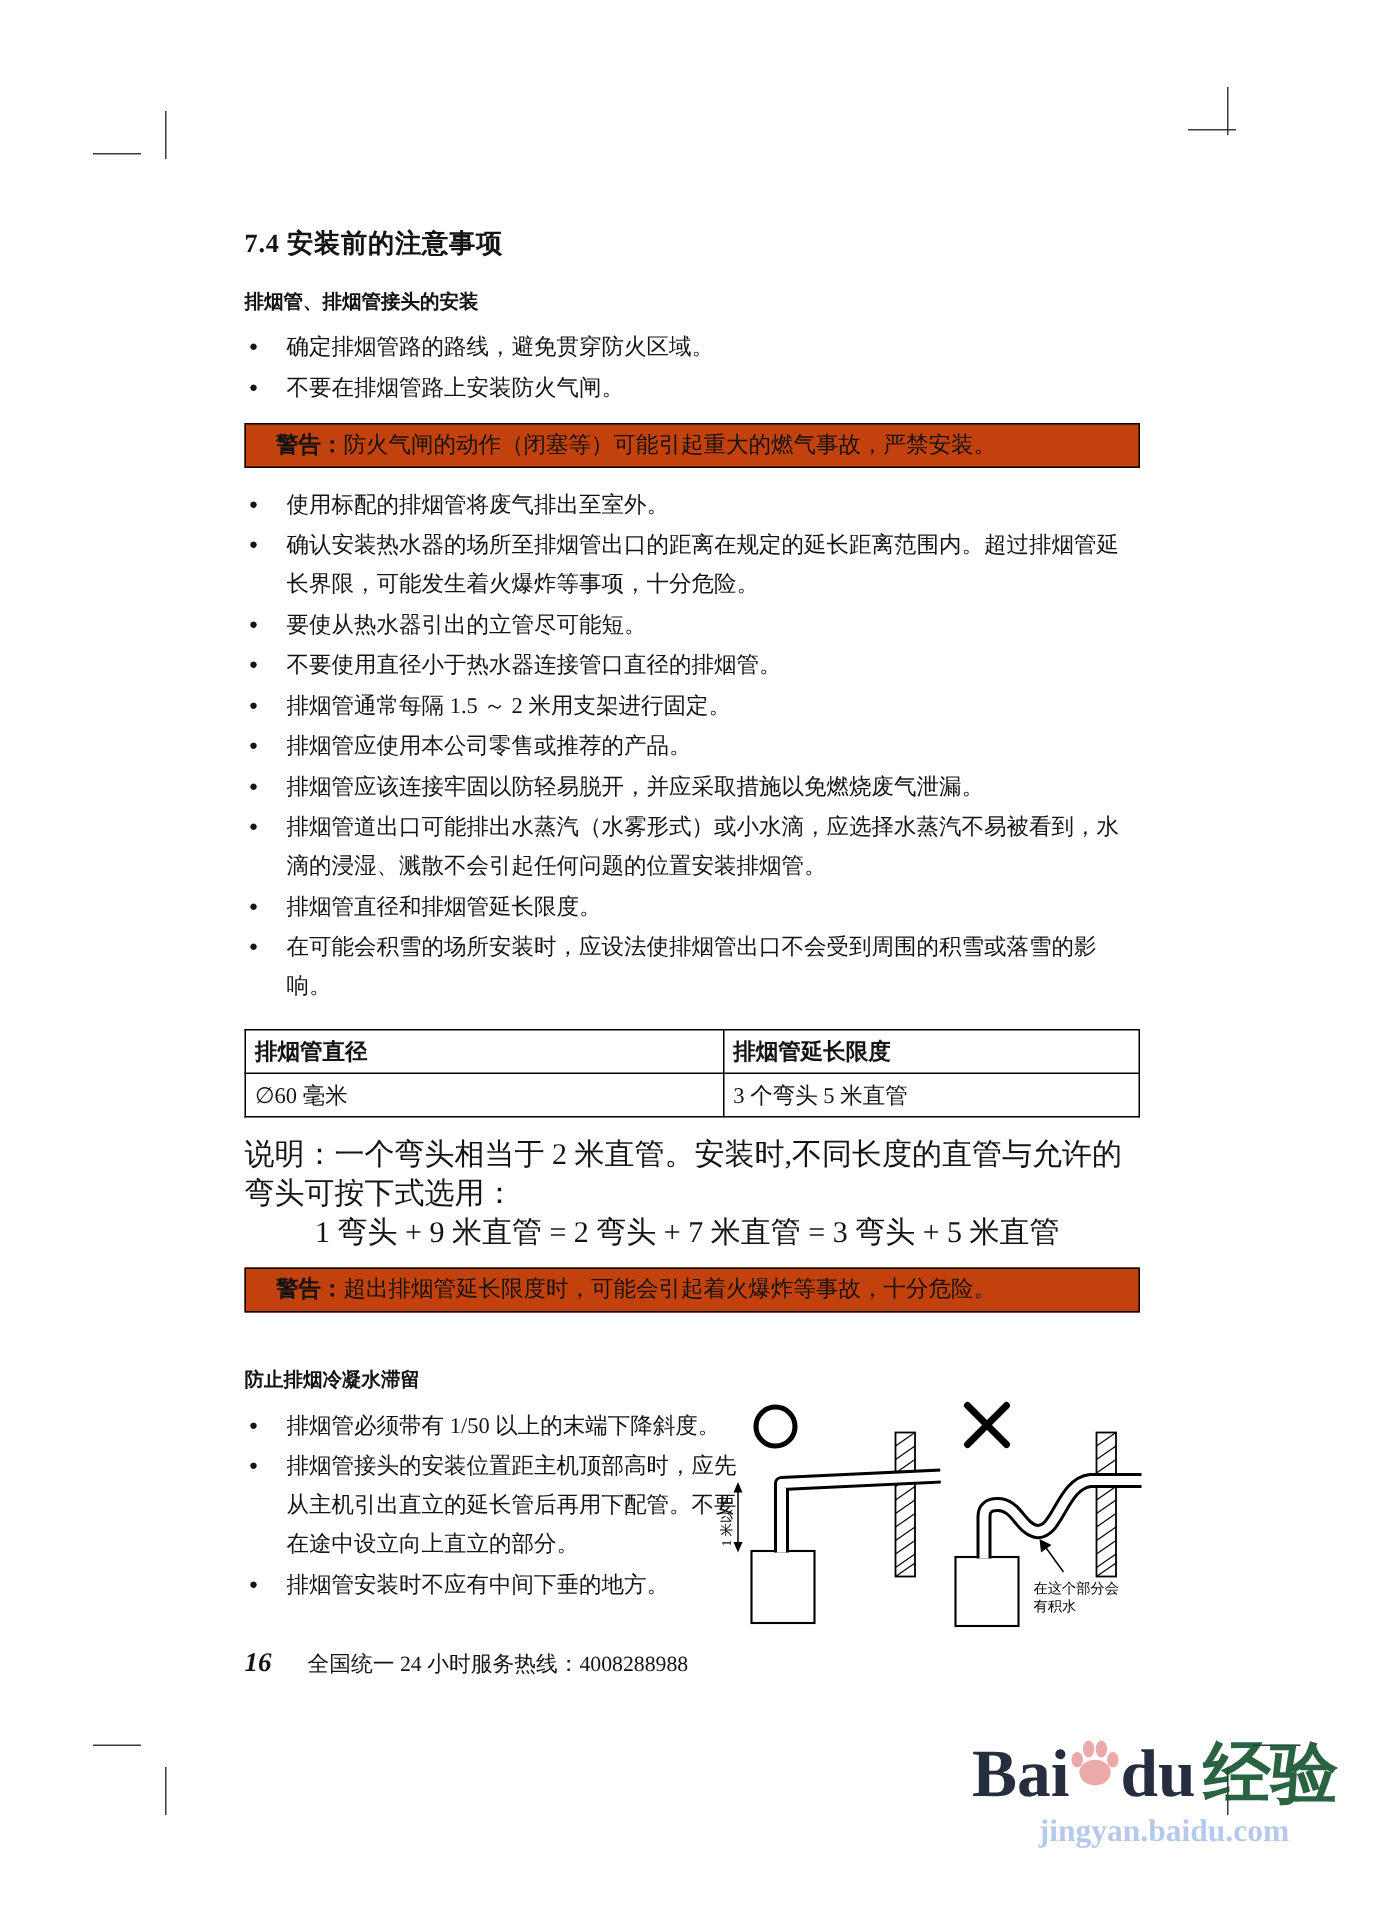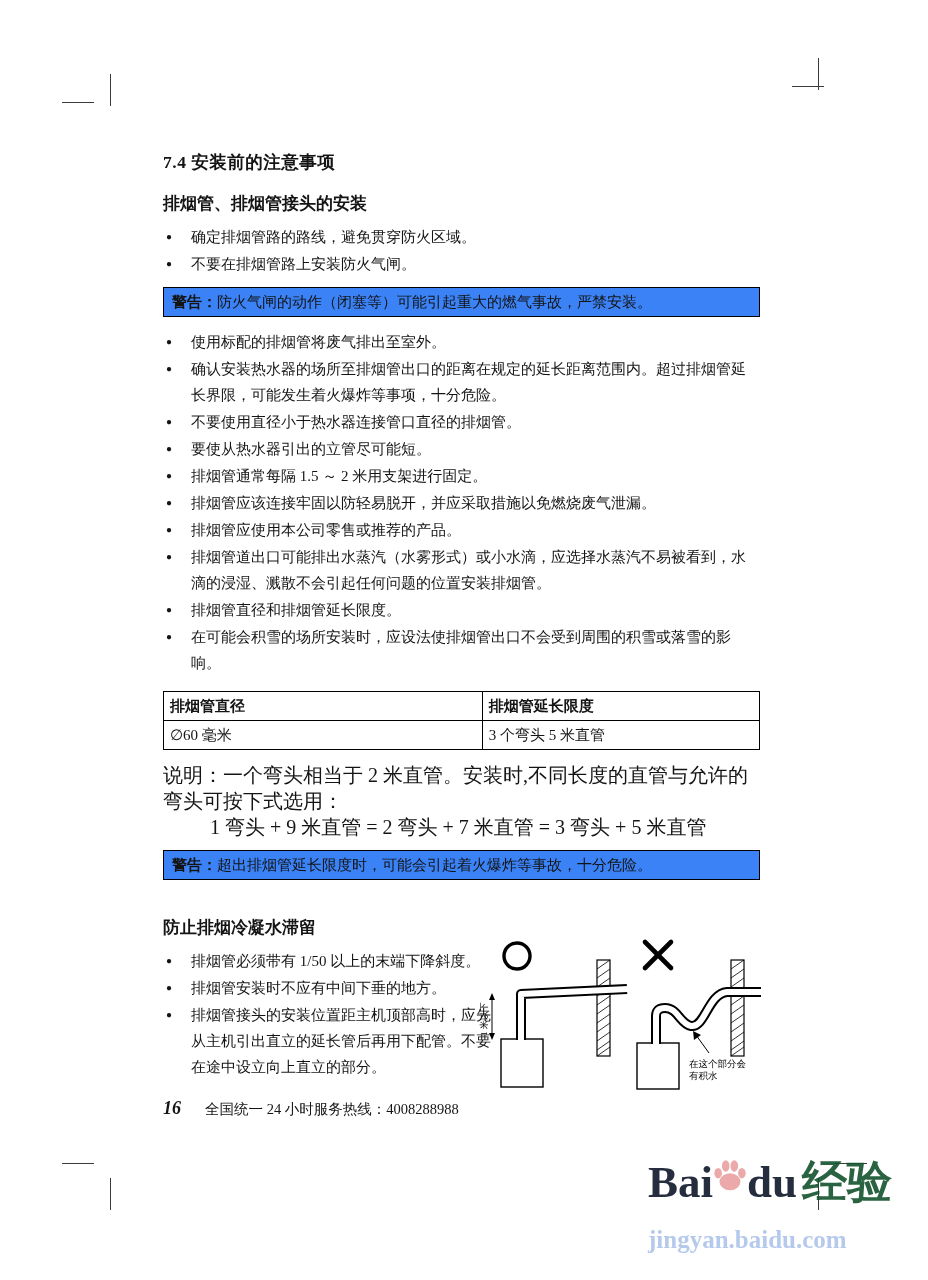--- a/index.html
+++ b/index.html
@@ -11,43 +11,43 @@
     background: #ffffff;
     overflow: hidden;
     font-family: Liberation Serif, serif;
     color: #141414;
   }
   .cropmark { position: absolute; background: #3a3a3a; }
 
   .content { position: absolute; left: 163px; top: 150px; width: 597px; }
 
   .sec-title { font-size: 17.5px; font-weight: bold; margin: 0 0 18px 0; letter-spacing: .5px; }
-  .sub-title { font-size: 17px; font-weight: bold; margin: 12px 0 9px 0; }
+  .sub-title { font-size: 13px; font-weight: bold; margin: 12px 0 9px 0; }
 
   ul.blist { list-style: none; margin: 0; padding: 0; }
   ul.blist li {
     position: relative;
     padding-left: 28px;
     font-size: 15px;
     line-height: 26px;
     margin: 1px 0;
   }
   ul.blist li::before {
     content: "●";
     position: absolute;
     left: 3px; top: 0;
     font-size: 10px;
     line-height: 26px;
   }
 
   .warn {
     border: 1px solid #000;
-    background: #3b82f6;
+    background: #c2410c;
     margin: 10px 0 12px 0;
-    padding: 3px 8px;
+    padding: 3px 20px;
     font-size: 15px;
     line-height: 22px;
   }
   .warn b { font-weight: bold; }
 
   table.limits { border-collapse: collapse; width: 100%; margin: 15px 0 12px 0; font-size: 15px; }
   table.limits th, table.limits td {
     border: 1px solid #000;
     text-align: left;
     height: 29px;
@@ -69,21 +69,21 @@
     display: flex; align-items: baseline; gap: 24px;
   }
   .pageno { font-size: 18px; font-weight: bold; font-style: italic; }
   .hotline { font-size: 14.5px; }
 
   .watermark { position: absolute; left: 648px; top: 1160px; width: 262px; opacity: 0.9; }
   .wm-row { display: flex; align-items: center; font-weight: bold; font-size: 45px; line-height: 1; }
   .wm-bai, .wm-du { color: #0f172a; }
   .wm-paw { margin: -6px -2px 0 -2px; }
   .wm-suffix { color: #14532d; margin-left: 5px; }
-  .wm-url { color: #aec4ea; font-size: 25px; margin-top: 21px; text-align: left; padding-right: 6px; font-weight: bold; }
+  .wm-url { color: #aec4ea; font-size: 21px; margin-top: 3px; text-align: center; padding-right: 6px; font-weight: bold; }
 </style>
 </head>
 <body>
 
 <div class="page">
 
   <div class="cropmark" style="left:110px;top:74px;width:1px;height:32px;"></div>
   <div class="cropmark" style="left:62px;top:102px;width:32px;height:1px;"></div>
   <div class="cropmark" style="left:818px;top:58px;width:1px;height:32px;"></div>
   <div class="cropmark" style="left:792px;top:86px;width:32px;height:1px;"></div>
@@ -103,25 +103,25 @@
       <li>不要在排烟管路上安装防火气闸。</li>
     </ul>
 
     <div class="warn">
       <b>警告：</b><span>防火气闸的动作（闭塞等）可能引起重大的燃气事故，严禁安装。</span>
     </div>
 
     <ul class="blist">
       <li>使用标配的排烟管将废气排出至室外。</li>
       <li>确认安装热水器的场所至排烟管出口的距离在规定的延长距离范围内。超过排烟管延长界限，可能发生着火爆炸等事项，十分危险。</li>
+      <li>要使从热水器引出的立管尽可能短。</li>
       <li>不要使用直径小于热水器连接管口直径的排烟管。</li>
-      <li>要使从热水器引出的立管尽可能短。</li>
       <li>排烟管通常每隔 1.5 ～ 2 米用支架进行固定。</li>
+      <li>排烟管应使用本公司零售或推荐的产品。</li>
       <li>排烟管应该连接牢固以防轻易脱开，并应采取措施以免燃烧废气泄漏。</li>
-      <li>排烟管应使用本公司零售或推荐的产品。</li>
       <li>排烟管道出口可能排出水蒸汽（水雾形式）或小水滴，应选择水蒸汽不易被看到，水滴的浸湿、溅散不会引起任何问题的位置安装排烟管。</li>
       <li>排烟管直径和排烟管延长限度。</li>
       <li>在可能会积雪的场所安装时，应设法使排烟管出口不会受到周围的积雪或落雪的影响。</li>
     </ul>
 
     <table class="limits">
       <tbody>
           <tr>
         <th class="col-l">排烟管直径</th>
         <th class="col-r">排烟管延长限度</th>
@@ -140,22 +140,22 @@
 
     <div class="warn">
       <b>警告：</b><span>超出排烟管延长限度时，可能会引起着火爆炸等事故，十分危险。</span>
     </div>
 
     <div class="sec2">
       <div class="sub-title">防止排烟冷凝水滞留</div>
 
       <ul class="blist">
         <li>排烟管必须带有 1/50 以上的末端下降斜度。</li>
+        <li>排烟管接头的安装位置距主机顶部高时，应先从主机引出直立的延长管后再用下配管。不要在途中设立向上直立的部分。</li>
         <li>排烟管安装时不应有中间下垂的地方。</li>
-        <li>排烟管接头的安装位置距主机顶部高时，应先从主机引出直立的延长管后再用下配管。不要在途中设立向上直立的部分。</li>
       </ul>
 
       <div class="diagram">
         <svg width="300" height="158" viewBox="0 0 300 158">
 
           <circle cx="38" cy="20" r="13" fill="none" stroke="#000" stroke-width="3.4"></circle>
 
           <g>
             <rect x="118" y="24" width="13" height="96" fill="#ffffff" stroke="#000" stroke-width="1.2"></rect>
             <g stroke="#000" stroke-width="0.8">

